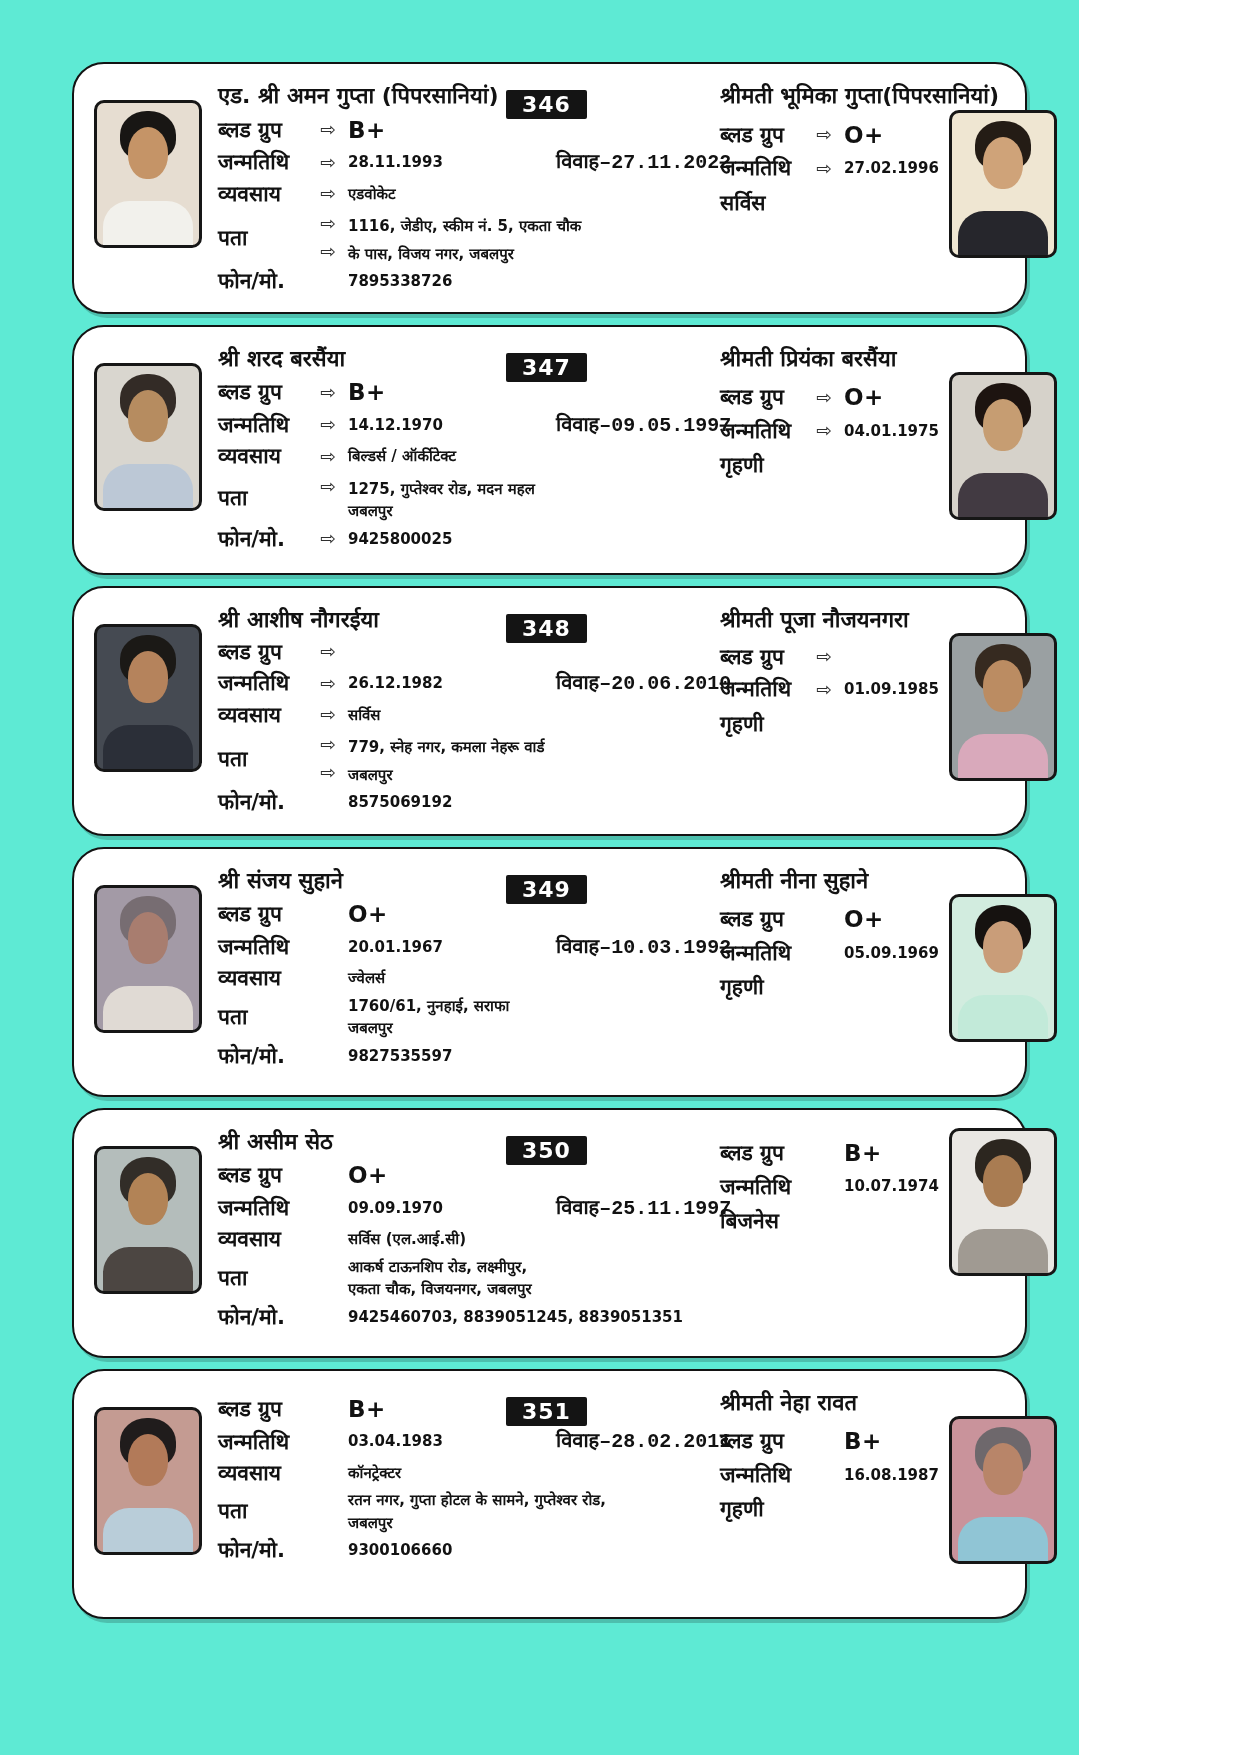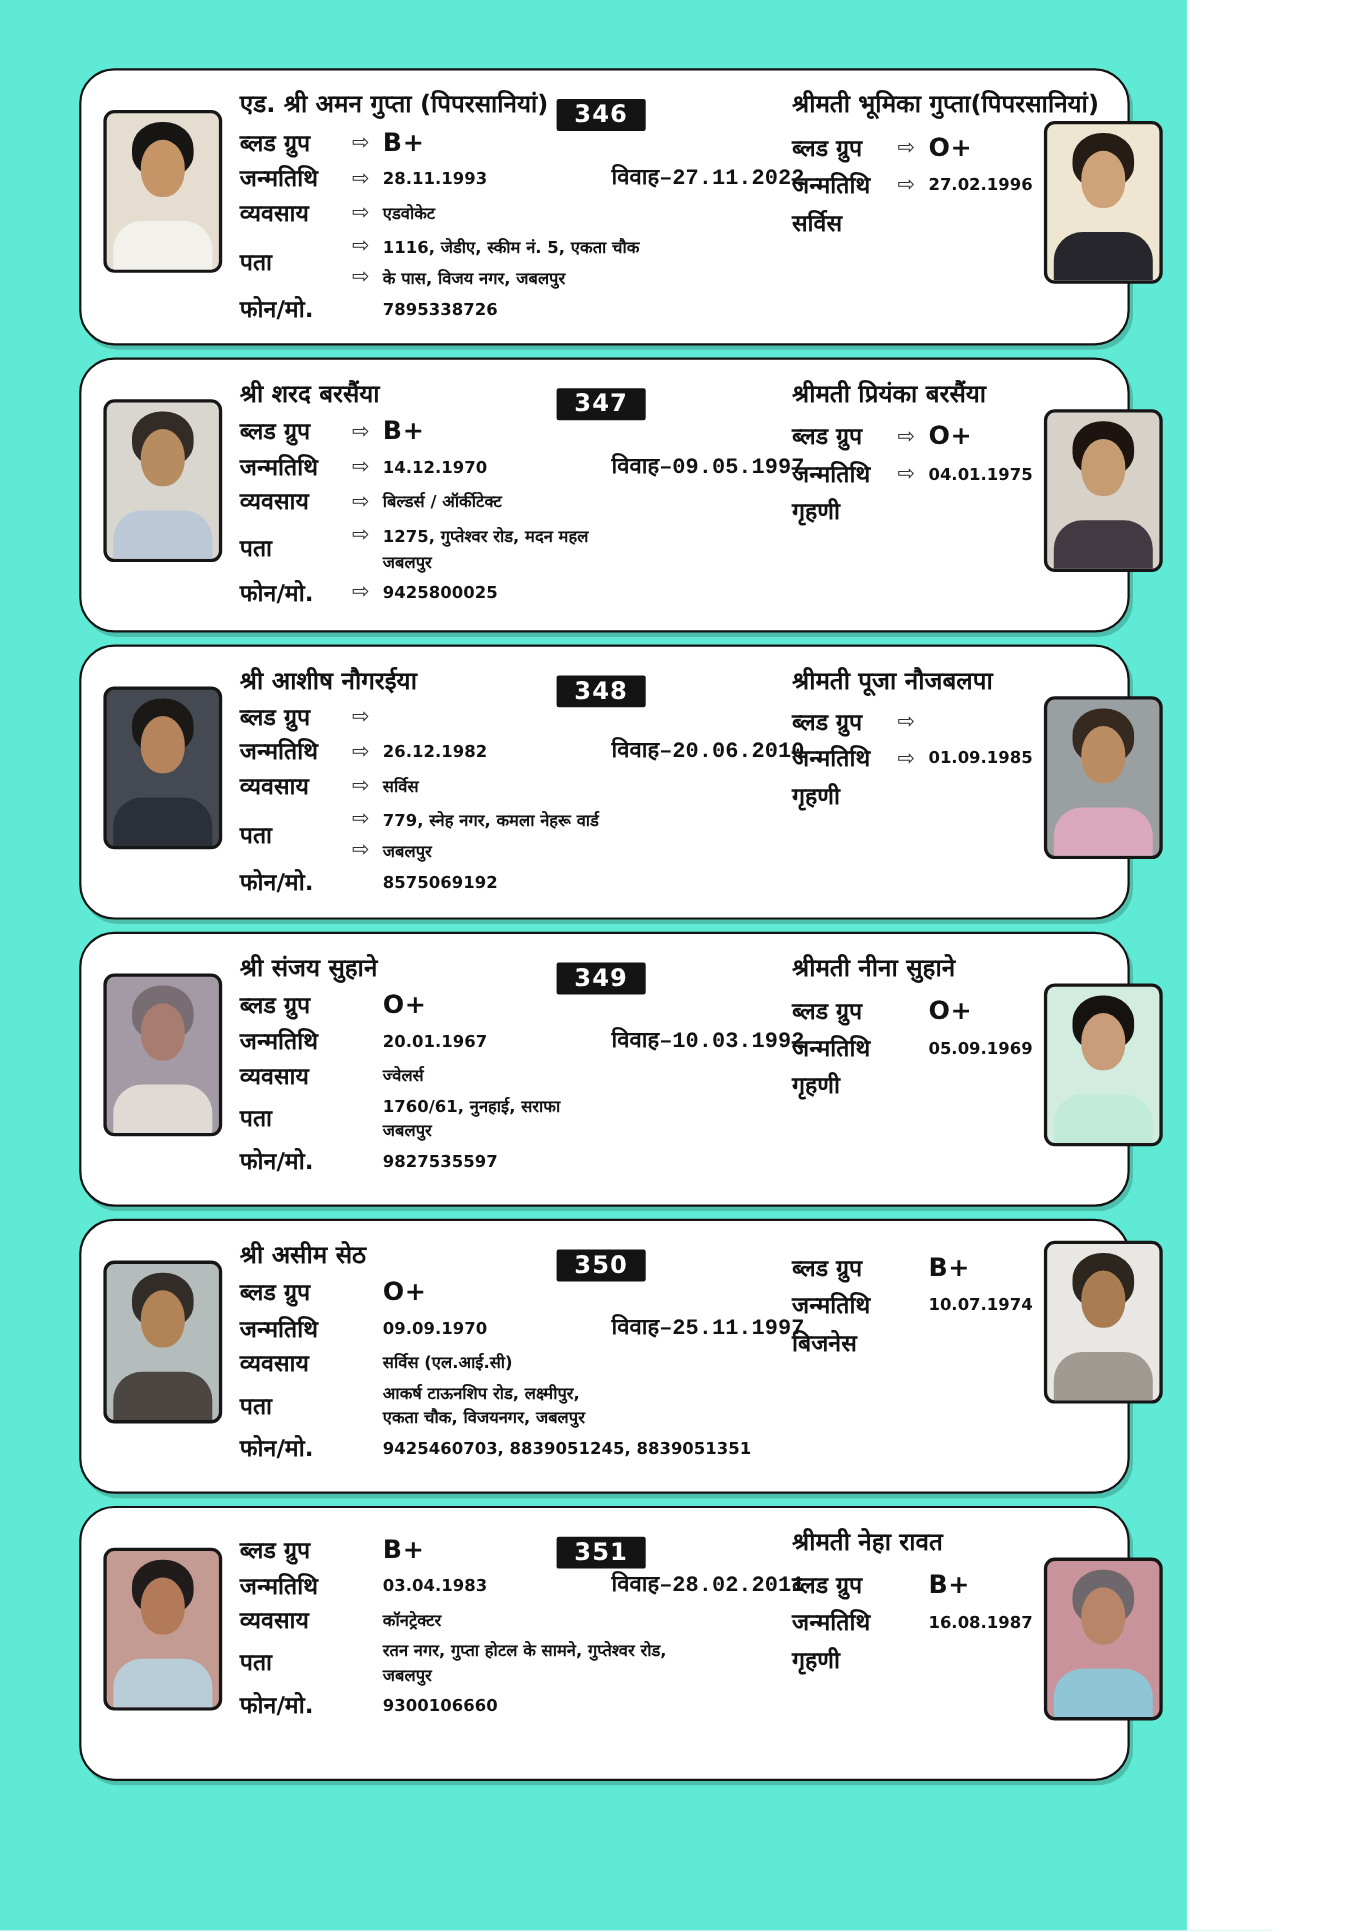--- a/index.html
+++ b/index.html
@@ -266,21 +266,21 @@
           </div>
           <div class="row">
             <span class="lbl">फोन/मो.</span>
             <span class="arrow"></span>
             <span class="val">8575069192</span>
           </div>
         </div>
       </div>
     </div>
     <div class="half-right">
-      <div class="w-name">श्रीमती पूजा नौजबलपा</div>
+      <div class="w-name">श्रीमती पूजा नौजयनगरा</div>
       <div class="w-flex">
         <div class="w-rows">
           <div class="row">
             <span class="lbl">ब्लड ग्रुप</span>
             <span class="arrow">⇨</span>
             <span class="val blood"></span>
           </div>
           <div class="row">
             <span class="lbl">जन्मतिथि</span>
             <span class="arrow">⇨</span>

